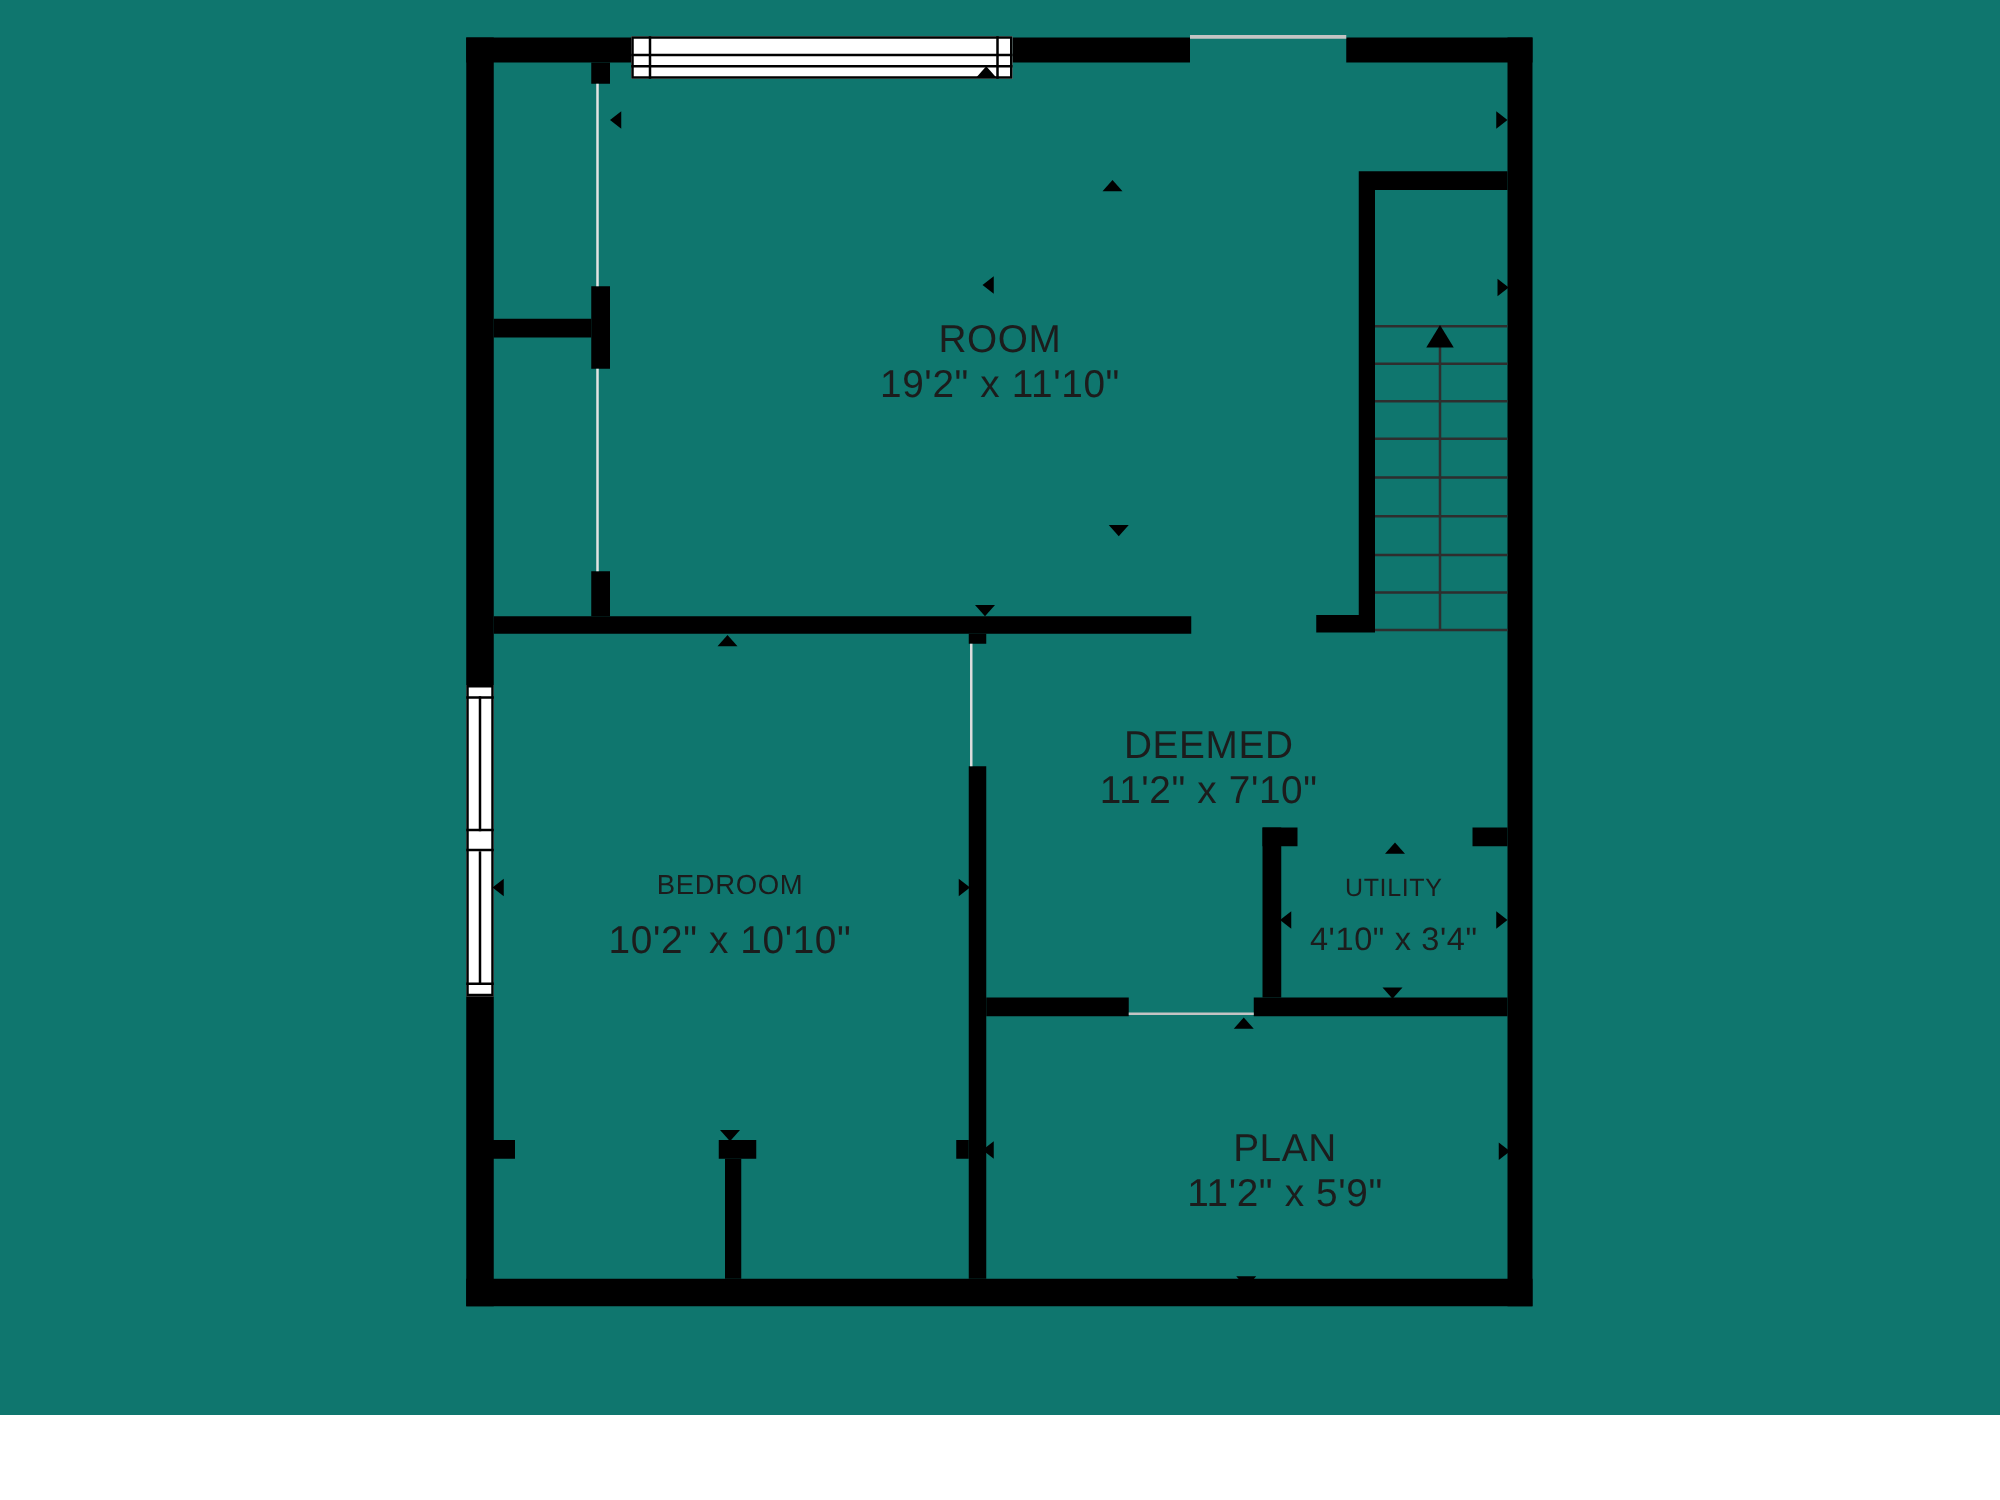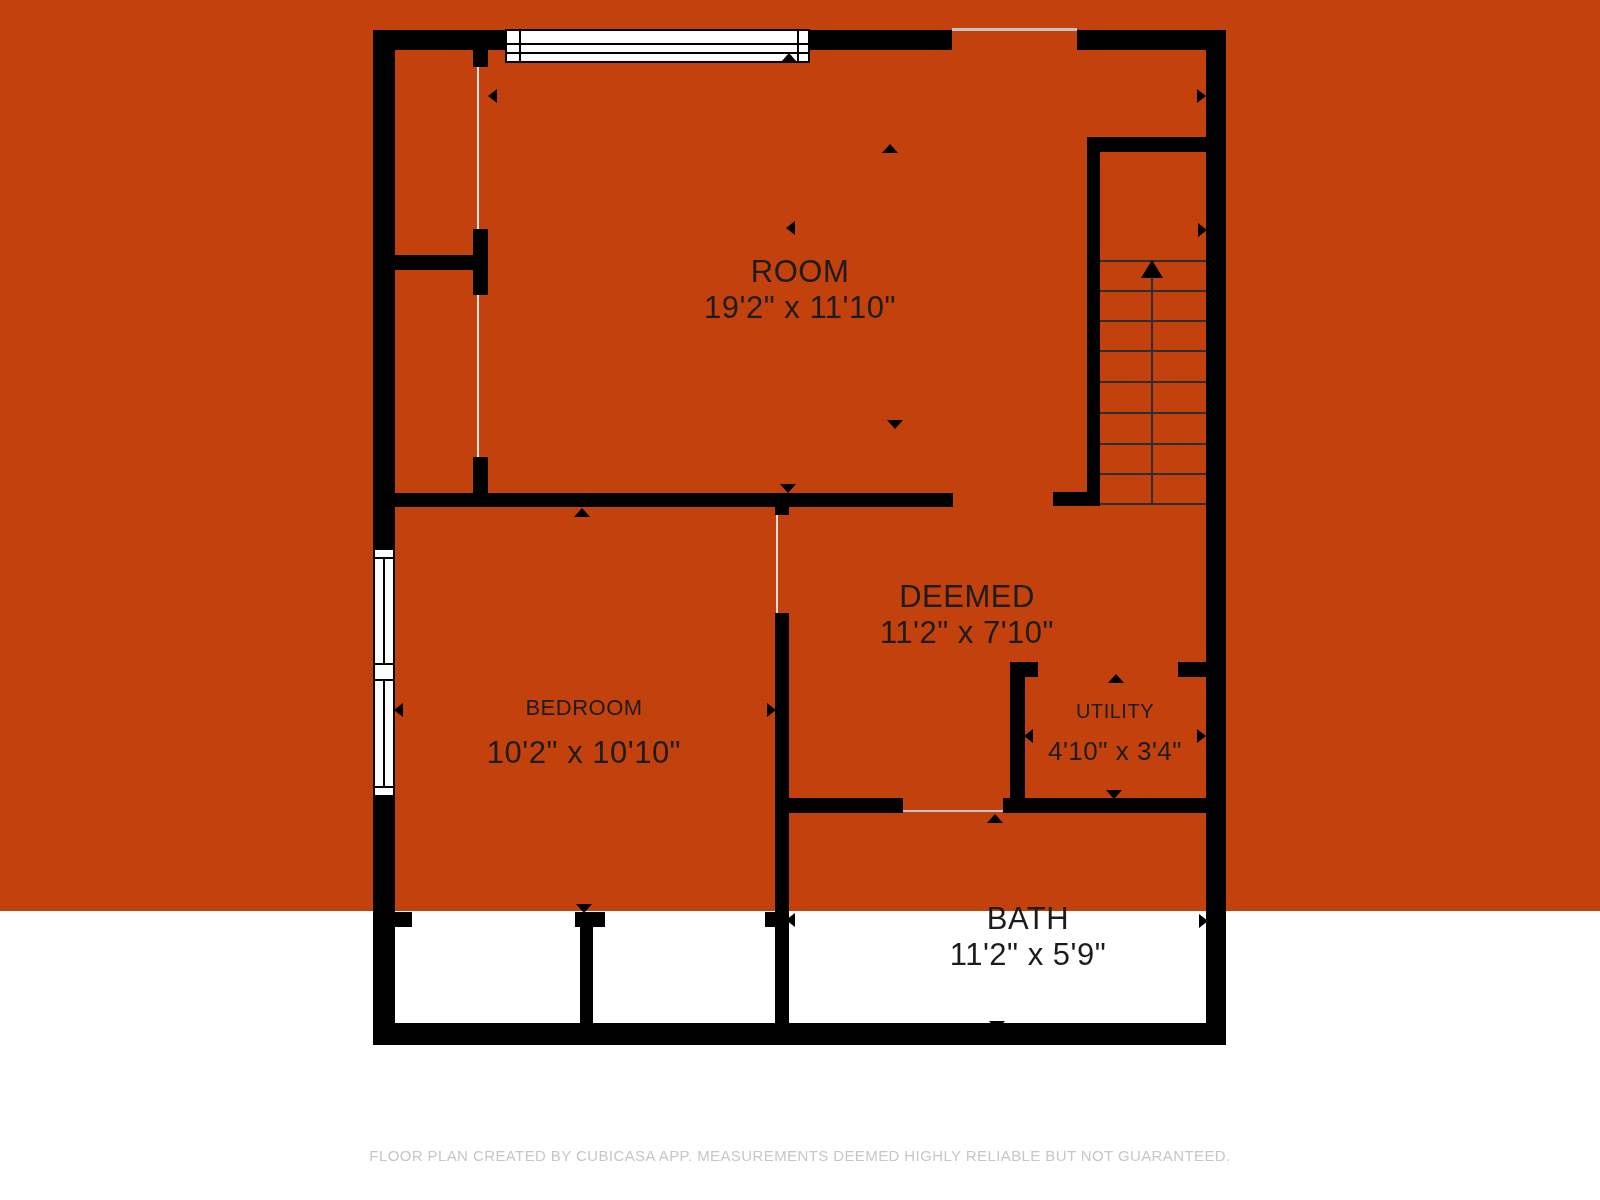--- a/index.html
+++ b/index.html
@@ -22,21 +22,21 @@
     letter-spacing:0.5px;line-height:1;
   }
   .footer-note{
     left:0;right:0;text-align:center;
     color:#c7c7c7;font-size:15px;letter-spacing:0.4px;
   }
 </style>
 </head>
 <body>
 
-<div class="abs" style="left:0;top:0;width:1600px;height:911px;background:#c2410c;">
+<div class="abs" style="left:0;top:0;width:1600px;height:1132px;background:#0f766e;">
   <div class="abs" style="left:0;top:0;width:1600px;height:1200px;">
       <div class="abs wall" style="left: 373px; top: 30px; width: 22px; height: 520px;"></div>
       <div class="abs wall" style="left: 373px; top: 795px; width: 22px; height: 250px;"></div>
       <div class="abs wall" style="left: 373px; top: 30px; width: 138px; height: 20px;"></div>
       <div class="abs wall" style="left: 810px; top: 30px; width: 142px; height: 20px;"></div>
       <div class="abs wall" style="left: 1077px; top: 30px; width: 149px; height: 20px;"></div>
       <div class="abs wall" style="left: 1206px; top: 30px; width: 20px; height: 1015px;"></div>
       <div class="abs wall" style="left: 373px; top: 1023px; width: 853px; height: 22px;"></div>
       <div class="abs wall" style="left: 395px; top: 255px; width: 78px; height: 15px;"></div>
       <div class="abs wall" style="left: 473px; top: 50px; width: 15px; height: 17px;"></div>
@@ -106,17 +106,16 @@
       <div class="abs arrow" style="border-left: 8px solid transparent; border-right: 8px solid transparent; border-top: 9px solid rgb(0, 0, 0); left: 989px; top: 1020.5px;"></div>
       <div class="abs arrow" style="border-left: 11px solid transparent; border-right: 11px solid transparent; border-bottom: 18px solid rgb(0, 0, 0); left: 1141px; top: 260px;"></div>
       <div class="abs room-label" style="left: 800px; top: 271px; font-size: 31px;">ROOM</div>
       <div class="abs room-label" style="left: 800px; top: 307px; font-size: 31px;">19'2" x 11'10"</div>
       <div class="abs room-label" style="left: 584px; top: 708px; font-size: 22px;">BEDROOM</div>
       <div class="abs room-label" style="left: 584px; top: 752px; font-size: 31px;">10'2" x 10'10"</div>
       <div class="abs room-label" style="left: 967px; top: 596px; font-size: 31px;">DEEMED</div>
       <div class="abs room-label" style="left: 967px; top: 632px; font-size: 31px;">11'2" x 7'10"</div>
       <div class="abs room-label" style="left: 1115px; top: 711px; font-size: 20px;">UTILITY</div>
       <div class="abs room-label" style="left: 1115px; top: 751px; font-size: 26px;">4'10" x 3'4"</div>
-      <div class="abs room-label" style="left: 1028px; top: 918px; font-size: 31px;">BATH</div>
+      <div class="abs room-label" style="left: 1028px; top: 918px; font-size: 31px;">PLAN</div>
       <div class="abs room-label" style="left: 1028px; top: 954px; font-size: 31px;">11'2" x 5'9"</div>
     </div>
-  <div class="abs footer-note" style="top: 1147px;">FLOOR PLAN CREATED BY CUBICASA APP. MEASUREMENTS DEEMED HIGHLY RELIABLE BUT NOT GUARANTEED.</div>
 </div>
 
 </body></html>

